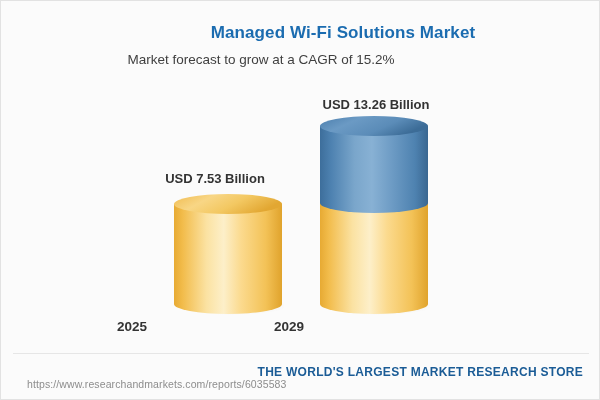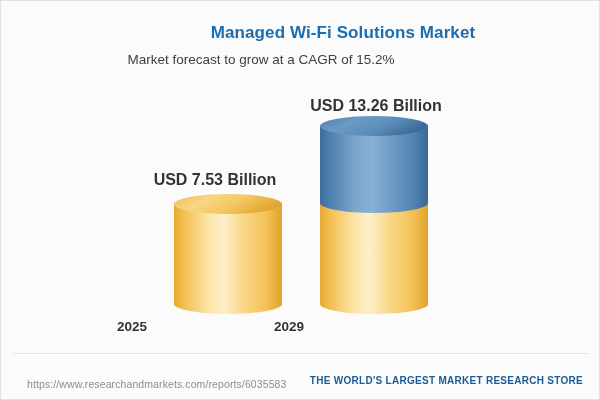--- a/index.html
+++ b/index.html
@@ -36,21 +36,21 @@
     font-size: 13.5px;
     color: #3f3f3f;
   }
   .plot {
     position: absolute;
     top: 0; left: 0; width: 600px; height: 352px;
   }
   .bar-label {
     position: absolute;
     text-align: center;
-    font-size: 16px;
+    font-size: 13px;
     font-weight: bold;
     color: #333333;
     white-space: nowrap;
   }
   .cat-label {
     position: absolute;
     text-align: left;
     font-size: 13.5px;
     font-weight: bold;
     color: #333333;
@@ -80,22 +80,22 @@
   }
   .logo-main {
     font-size: 17.5px;
     font-weight: bold;
     color: #1b5c96;
     letter-spacing: 0.3px;
     line-height: 1;
   }
   .logo-and { color: #f0b73e; }
   .logo-tag {
-    margin-top: 15px;
-    font-size: 10px;
+    margin-top: 5px;
+    font-size: 12px;
     font-weight: bold;
     color: #1b5c96;
     letter-spacing: 0.28px;
     line-height: 1;
   }
 </style>
 </head>
 <body>
 
 <div class="canvas">

